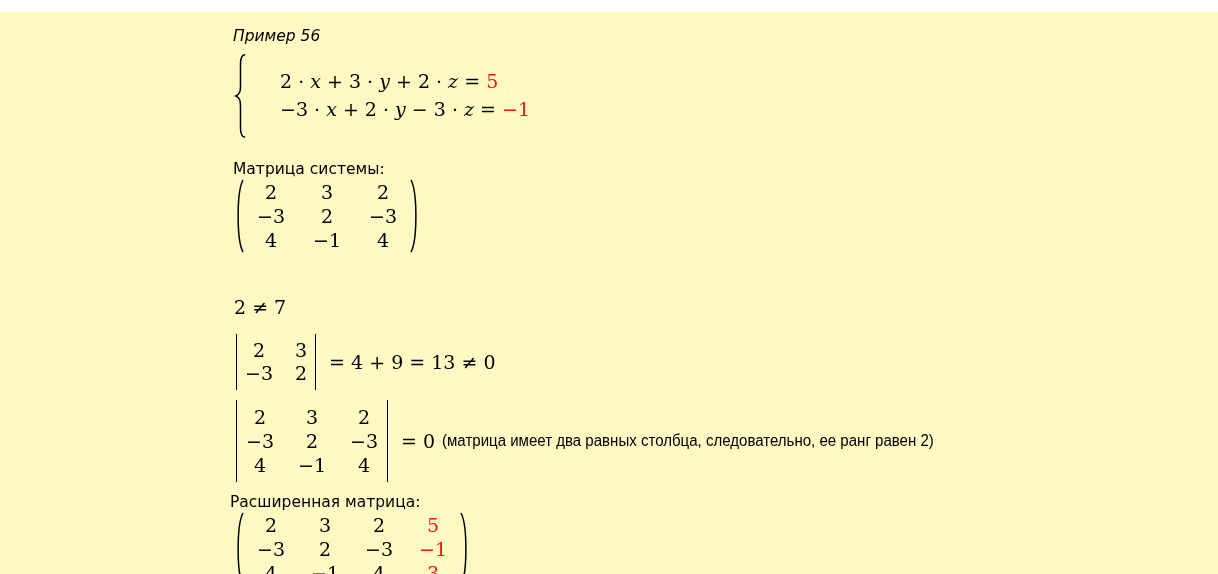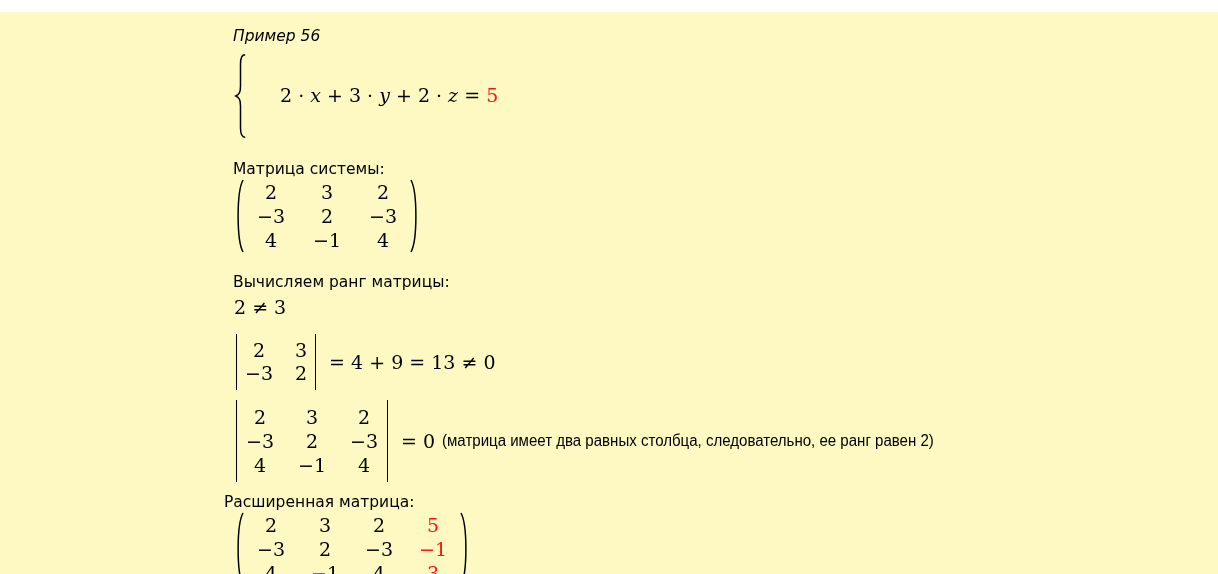--- a/index.html
+++ b/index.html
@@ -54,20 +54,21 @@
 <div class="page">
 
   <div class="abs title" style="left:233px; top:15px;">Пример 56</div>
 
   <div class="abs system" style="left:234px; top:42px;gap:24px;">
     <svg class="brace" viewBox="0 0 14 100" preserveAspectRatio="none">
       <path d="M12 1 C 8 1 7 5 7 12 L 7 38 C 7 45 6 48 2 50 C 6 52 7 55 7 62 L 7 88 C 7 95 8 99 12 99" fill="none" stroke="#000" stroke-width="1.5" vector-effect="non-scaling-stroke"></path>
     </svg>
     <div class="eqs">
       <div class="eq-line"><span class="math">2 · </span><span class="math v">x</span><span class="math"> + 3 · </span><span class="math v">y</span><span class="math"> + 2 · </span><span class="math v">z</span><span class="math"> = </span><span class="math red">5</span></div>
+      <div class="eq-line"><span class="math">−3 · </span><span class="math v">x</span><span class="math"> + 2 · </span><span class="math v">y</span><span class="math"> − 3 · </span><span class="math v">z</span><span class="math"> = </span><span class="math red">−1</span></div>
     </div>
   </div>
 
   <div class="abs label" style="left:233px; top:148px;">Матрица системы:</div>
 
   <div class="abs matrix h76" style="left:233px; top:166px;">
     <svg class="paren" viewBox="0 0 12 76" preserveAspectRatio="none">
       <path d="M10 2 C 3.5 14 3.5 62 10 74" fill="none" stroke="#000" stroke-width="1.5" vector-effect="non-scaling-stroke"></path>
     </svg>
     <div class="cells c3">
@@ -79,23 +80,22 @@
       <span class="math cell">−3</span>
       <span class="math cell">4</span>
       <span class="math cell">−1</span>
       <span class="math cell">4</span>
     </div>
     <svg class="paren" viewBox="0 0 12 76" preserveAspectRatio="none">
       <path d="M2 2 C 8.5 14 8.5 62 2 74" fill="none" stroke="#000" stroke-width="1.5" vector-effect="non-scaling-stroke"></path>
     </svg>
   </div>
 
-  <div class="abs label" style="left:233px; top:261px;">Вычисляем ранг матрицы:</div>
 
-  <div class="abs math" style="left:234px; top:284px;">2 ≠ 3</div>
+  <div class="abs math" style="left:234px; top:284px;">2 ≠ 7</div>
 
   <div class="abs inline-row" style="left:236px; top:322px;">
     <div class="det">
       <div class="cells c2">
         <span class="math cell">2</span>
         <span class="math cell">3</span>
         <span class="math cell">−3</span>
         <span class="math cell">2</span>
       </div>
     </div>
@@ -113,21 +113,21 @@
         <span class="math cell">−3</span>
         <span class="math cell">4</span>
         <span class="math cell">−1</span>
         <span class="math cell">4</span>
       </div>
     </div>
     <span class="math result">= 0</span>
     <span class="note">(матрица имеет два равных столбца, следовательно, ее ранг равен 2)</span>
   </div>
 
-  <div class="abs label" style="left:224px; top:481px;">Расширенная матрица:</div>
+  <div class="abs label" style="left:230px; top:481px;">Расширенная матрица:</div>
 
   <div class="abs matrix h76" style="left:233px; top:499px;">
     <svg class="paren" viewBox="0 0 12 76" preserveAspectRatio="none">
       <path d="M10 2 C 3.5 14 3.5 62 10 74" fill="none" stroke="#000" stroke-width="1.5" vector-effect="non-scaling-stroke"></path>
     </svg>
     <div class="cells c4">
       <span class="math cell">2</span>
       <span class="math cell">3</span>
       <span class="math cell">2</span>
       <span class="math cell red">5</span>

